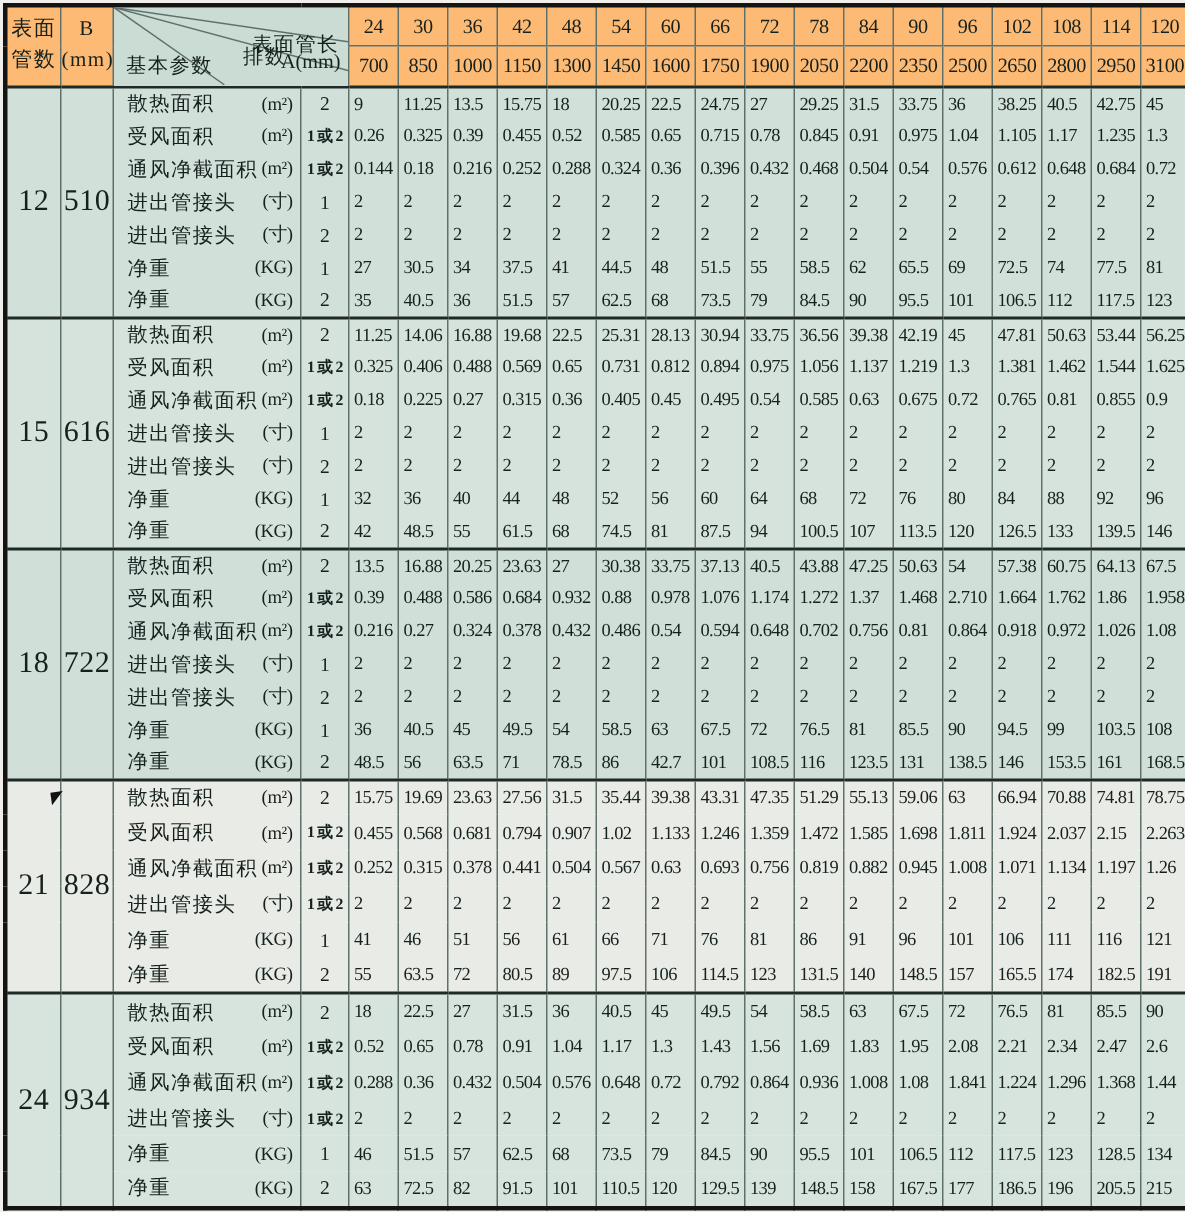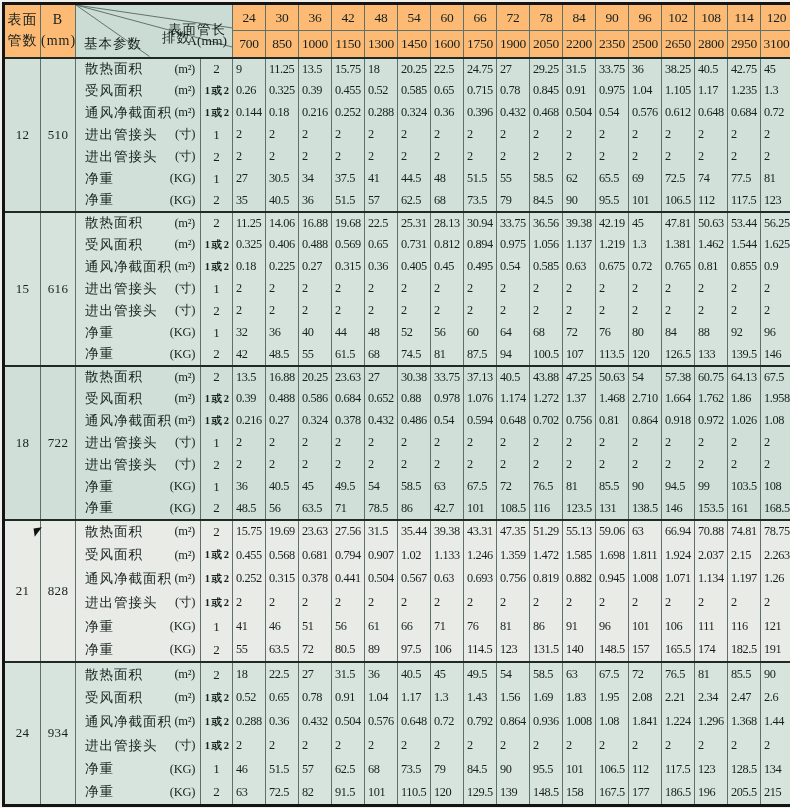--- a/index.html
+++ b/index.html
@@ -45,21 +45,21 @@
   .col-len,.col-a{font-size:13.5px;text-align:center;letter-spacing:-0.3px;}
 
   .diag{position:relative;background:#cadcd4;}
   .diag svg{position:absolute;left:0;top:0;width:100%;height:100%;}
   .diag span{position:absolute;font-size:13.5px;}
   .d-top{top:3px;right:6px;letter-spacing:1px;margin-top:13px;}
   .d-mid{top:28px;right:5px;}
   .d-param{bottom:4px;left:8px;letter-spacing:1px;}
   .d-rows{bottom:10px;left:86px;letter-spacing:1px;text-align:center;}
 
-  .c-tubes,.c-b{text-align:center;font-size:13px;letter-spacing:0.3px;}
+  .c-tubes,.c-b{text-align:center;font-size:20px;letter-spacing:0.3px;}
   .c-label .lblwrap{display:flex;justify-content:space-between;align-items:center;padding:0 5px 0 9px;}
   .pname{font-size:13.5px;letter-spacing:1px;}
   .punit{font-size:12.5px;letter-spacing:-0.3px;}
   .c-rows{text-align:center;font-size:13px;}
   .c-rows.multi{font-size:10.5px;letter-spacing:-0.5px;font-weight:bold;}
   .c-data{font-size:12.3px;text-align:left;padding-left:3px;letter-spacing:-0.4px;}
 
   .cursor-artifact{
     position:absolute;left:34px;top:525px;
     font-size:11px;color:#111;
@@ -558,21 +558,21 @@
             <div class="lblwrap">
               <span class="pname">受风面积</span>
               <span class="punit">(m²)</span>
             </div>
           </td>
           <td class="c-rows multi">1 或 2</td>
           <td class="c-data">0.39</td>
           <td class="c-data">0.488</td>
           <td class="c-data">0.586</td>
           <td class="c-data">0.684</td>
-          <td class="c-data">0.652</td>
+          <td class="c-data">0.932</td>
           <td class="c-data">0.88</td>
           <td class="c-data">0.978</td>
           <td class="c-data">1.076</td>
           <td class="c-data">1.174</td>
           <td class="c-data">1.272</td>
           <td class="c-data">1.37</td>
           <td class="c-data">1.468</td>
           <td class="c-data">2.710</td>
           <td class="c-data">1.664</td>
           <td class="c-data">1.762</td>

